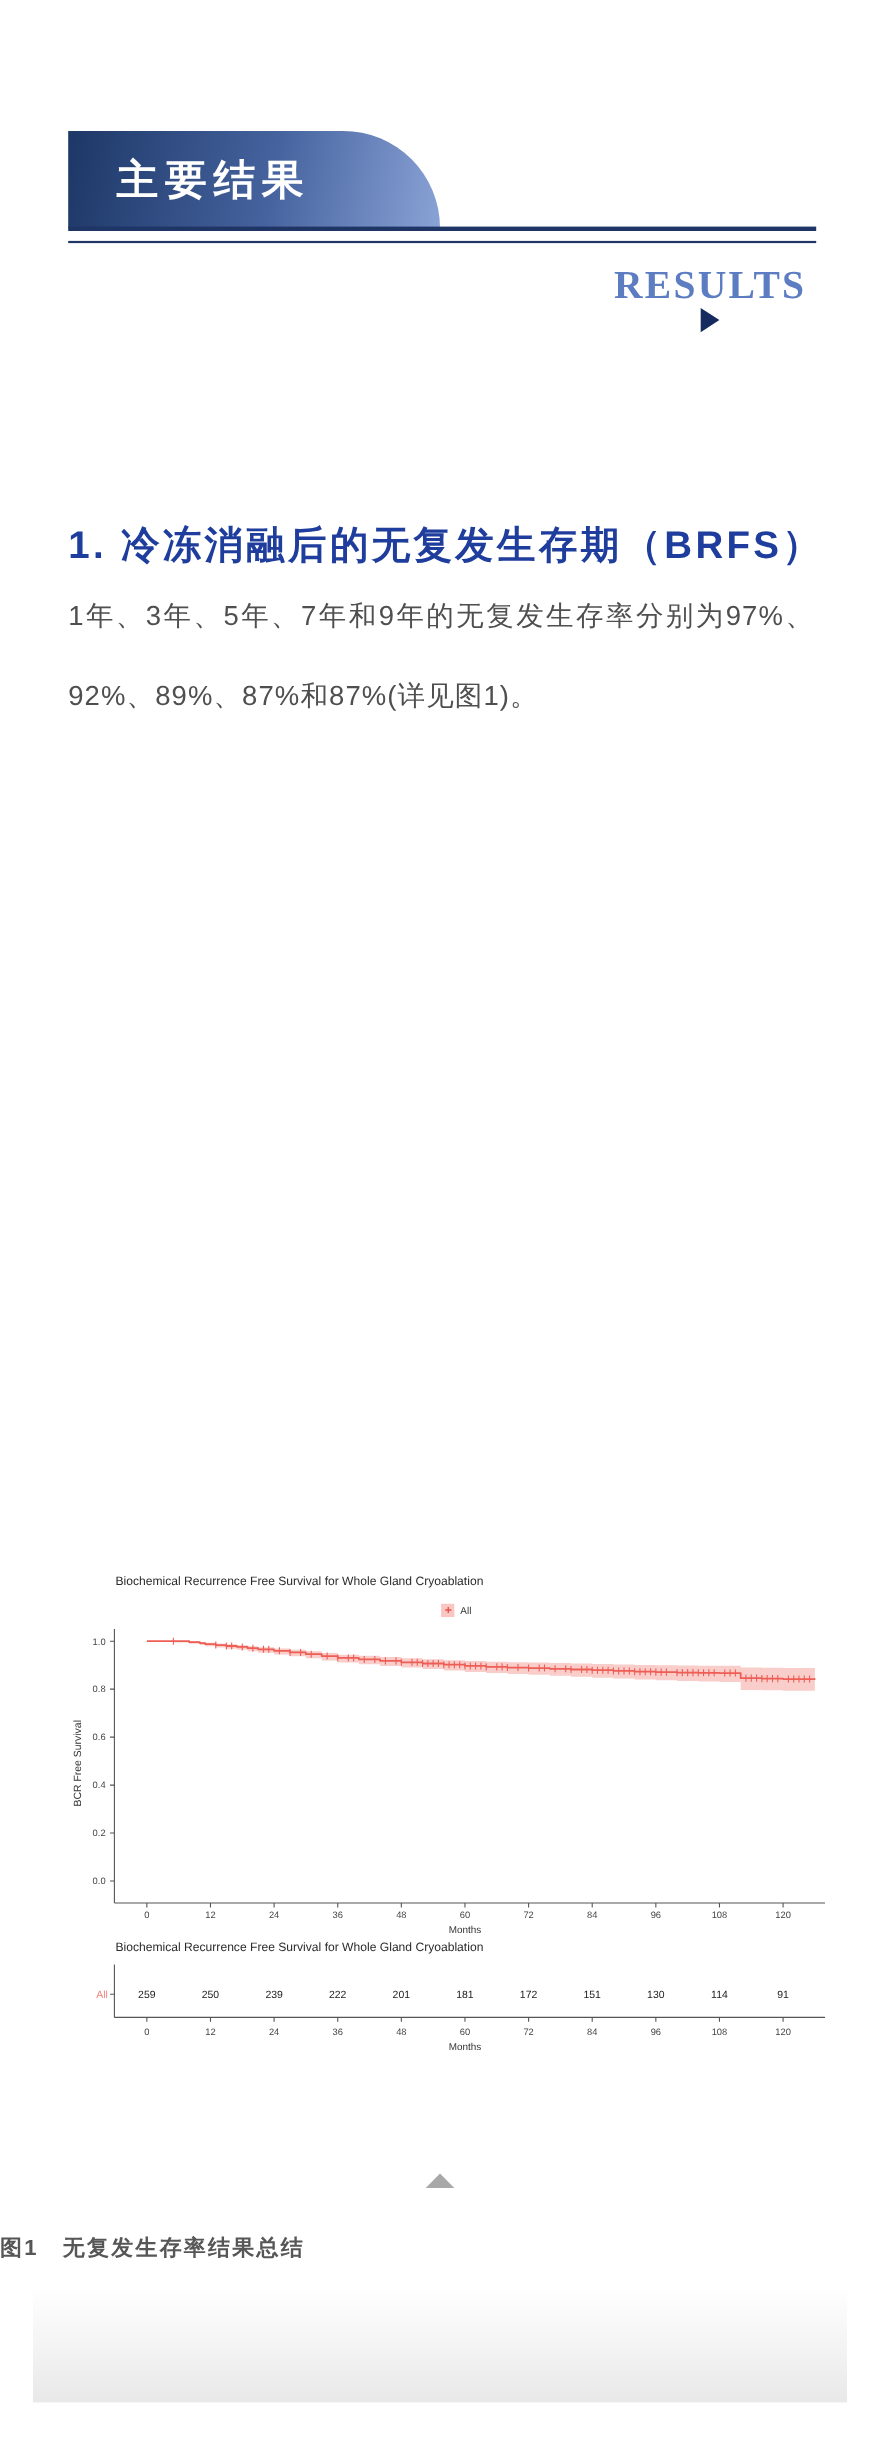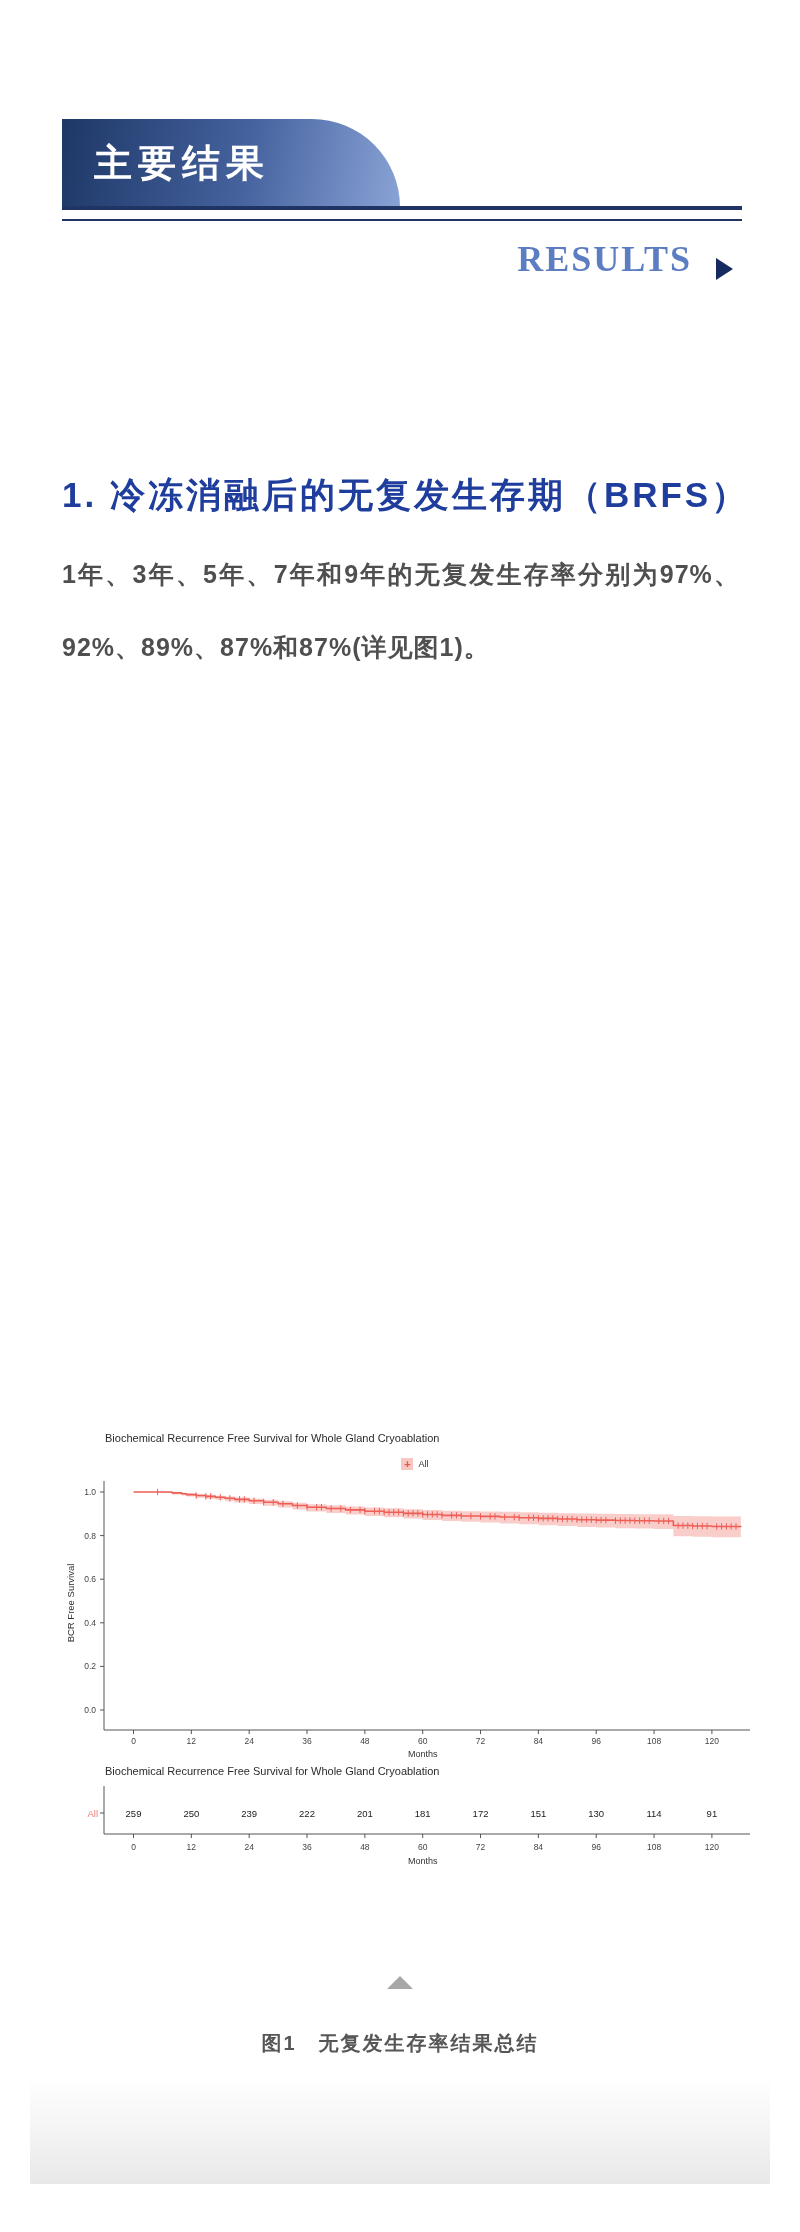--- a/index.html
+++ b/index.html
@@ -4,57 +4,57 @@
 <style>
   html,body{margin:0;padding:0;background:#ffffff;}
   #page{position:relative;width:800px;height:2232px;background:#ffffff;overflow:hidden;
         font-family:"Liberation Sans",sans-serif;}
 
   
   .banner{position:absolute;left:62px;top:119px;width:338px;height:88px;
           background:linear-gradient(100deg,#1d3766 0%,#46639f 55%,#8aa3d6 100%);
           border-top-right-radius:88px;display:flex;align-items:center;}
   .banner span{font-family:"Liberation Serif",serif;font-weight:bold;font-size:38px;
-               color:#ffffff;letter-spacing:6px;padding-left:32px;}
+               color:#ffffff;letter-spacing:6px;padding-left:44px;}
   .rule-thick{position:absolute;left:62px;top:206px;width:680px;height:4px;background:#1e3565;}
   .rule-thin{position:absolute;left:62px;top:219px;width:680px;height:2px;background:#1e3565;}
 
   
-  .results{position:absolute;top:238px;right:67px;display:flex;align-items:flex-end;gap:24px;}
+  .results{position:absolute;top:238px;right:67px;display:flex;align-items:center;flex-direction:column;}
   .results .label{font-family:"Liberation Serif",serif;font-weight:bold;font-size:36px;
                   color:#5d7dc2;letter-spacing:2px;}
   .tri-right{width:0;height:0;border-top:11px solid transparent;border-bottom:11px solid transparent;
              border-left:17px solid #152a5e;}
 
   
   .heading{position:absolute;left:62px;top:472px;width:690px;font-size:35px;font-weight:bold;
            color:#1e3d9c;letter-spacing:3px;}
   .para{position:absolute;left:62px;width:678px;font-size:25px;color:#4f4f4f;
         line-height:73px;text-align:justify;letter-spacing:1px;}
-  .para1{top:538px;font-weight:bold;}
+  .para1{top:524px;}
   .para2{top:757px;}
   .para3{top:1098px;}
 
   
   .chart-block{position:absolute;left:60px;top:1415px;width:710px;height:460px;}
   .chart-title{position:absolute;left:45px;top:16px;font-size:11px;line-height:14px;color:#2b2b2b;}
   .legend{position:absolute;left:0;top:42px;width:710px;height:13px;display:flex;
           align-items:center;justify-content:center;}
   .legend .swatch{width:12px;height:12px;background:#f9c6c1;display:flex;align-items:center;
                   justify-content:center;font-size:11px;font-weight:bold;color:#e8544d;line-height:12px;}
   .legend .lab{font-size:9px;color:#333333;margin-left:5px;}
   .km-svg{position:absolute;left:0;top:58px;}
   .risk-title{position:absolute;left:45px;top:349px;font-size:11px;line-height:14px;color:#2b2b2b;}
   .risk-svg{position:absolute;left:0;top:365px;}
 
   
   .tri-up{position:absolute;left:387px;top:1976px;width:0;height:0;
           border-left:13px solid transparent;border-right:13px solid transparent;
           border-bottom:13px solid #a8a8a8;}
-  .caption{position:absolute;left:0;top:2030px;width:800px;text-align:center;
+  .caption{position:absolute;left:0;top:2030px;width:800px;text-align:left;
            font-size:20px;font-weight:bold;color:#565656;letter-spacing:2px;}
   .footer-card{position:absolute;left:30px;top:2078px;width:740px;height:106px;
                background:linear-gradient(to bottom,#ffffff 0%,#f3f3f3 55%,#e8e8e8 100%);}
 </style>
 </head>
 <body>
 
 <div id="page">
 
   <div class="banner">

